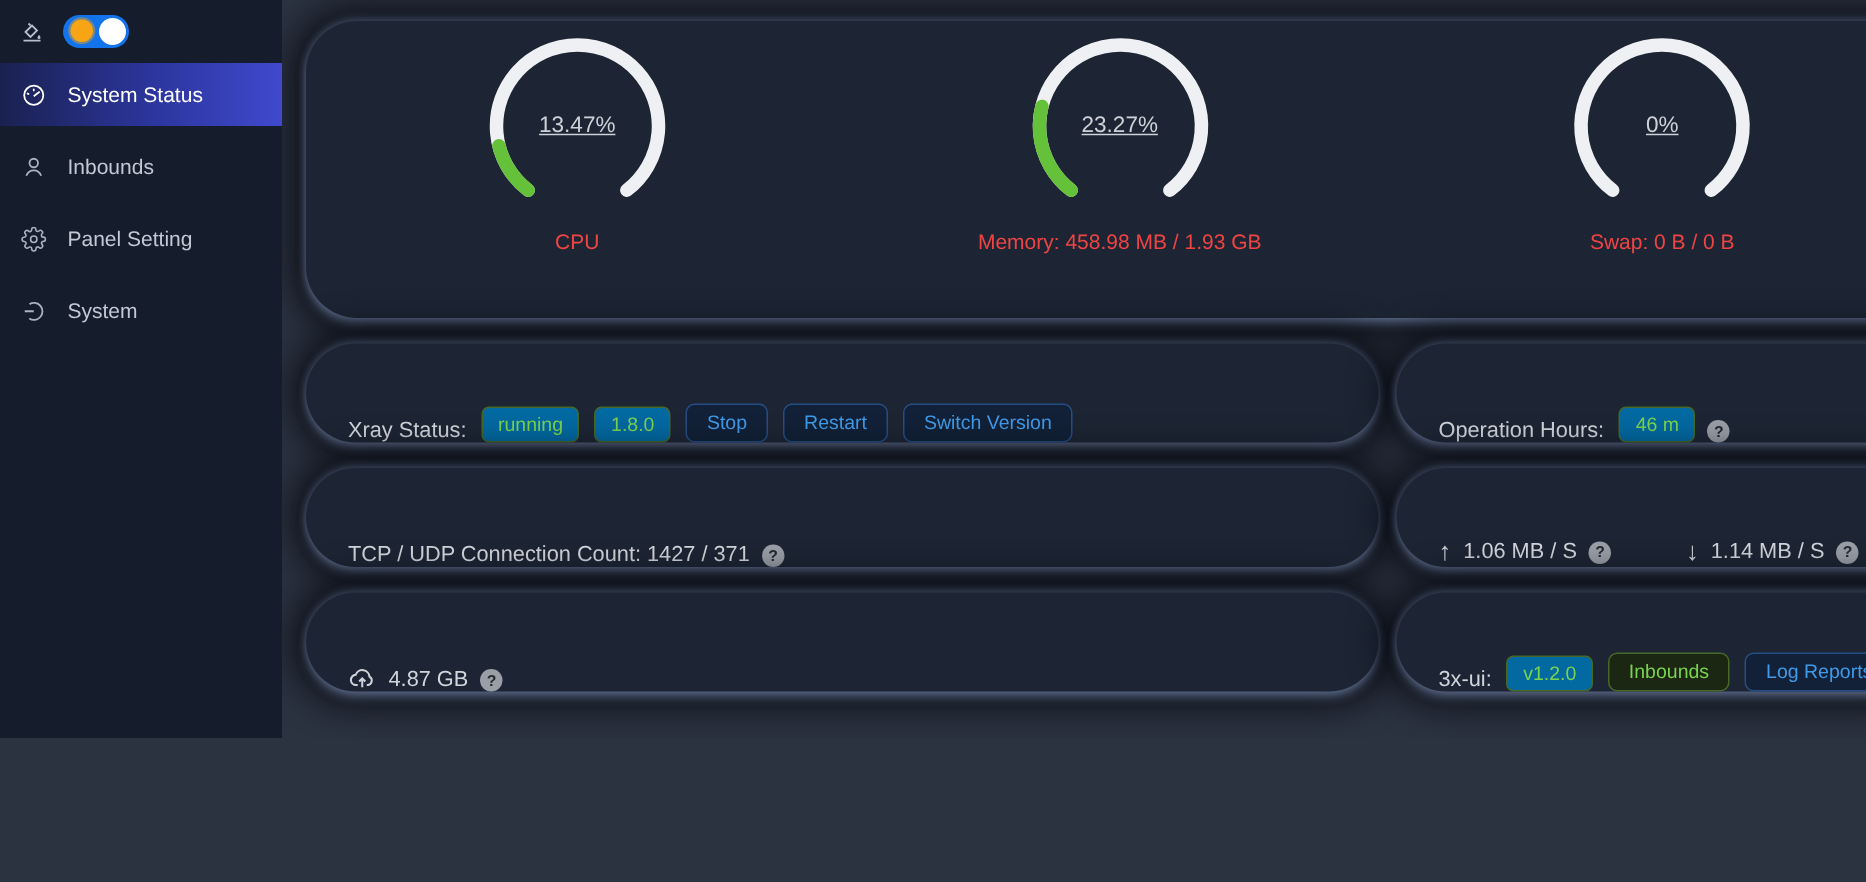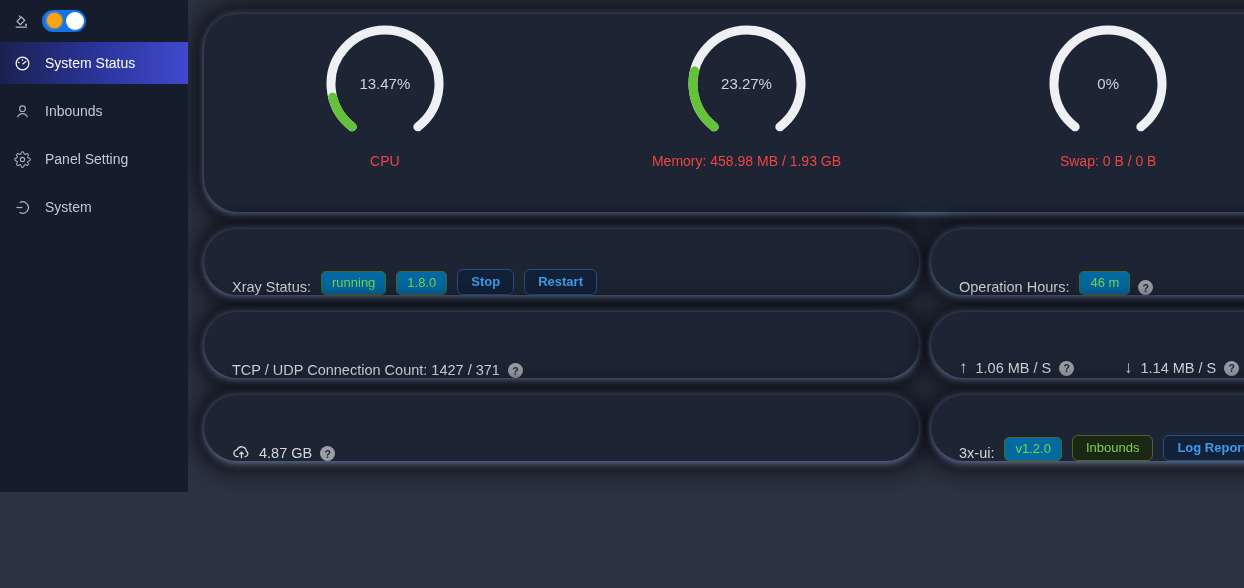--- a/index.html
+++ b/index.html
@@ -29,29 +29,29 @@
                      0 0 22px 10px rgba(5,8,14,.78);
           color:#d2d6dc; font-size:14.5px; }
   .row-card { display:flex; align-items:flex-end; padding:0 28px; white-space:nowrap; }
   .card-gauges { grid-column:1 / -1; }
 
   
   .gauges { display:flex; height:100%; padding-top:10px; align-items:flex-start; }
   .gauge-col { flex:1; display:flex; flex-direction:column; align-items:center; }
   .ring { position:relative; width:120px; height:120px; }
   .ring svg { display:block; }
-  .gauge-value { position:absolute; left:50%; top:50%; transform:translate(-50%,-52%); font-size:15px; color:#ced2d8; }
+  .gauge-value { position:absolute; left:50%; top:50%; transform:translate(-50%,-52%); font-size:15px; color:#ced2d8;text-decoration:underline; }
   .gauge-caption { margin-top:9px; font-size:14px; color:#ef4444; }
 
   
   .tag-green { display:inline-block; margin-left:10px; padding:1px 10px; font-size:13px; line-height:20px;
                color:#7ad34f; background:#0369a1; border:1px solid #46692a; border-radius:5px; }
   .btn { display:inline-block; margin-left:10px; padding:2px 13px; font-size:13px; line-height:20px;
          border-radius:6px; cursor:pointer; background:transparent; }
-  .btn-blue { color:#3f9bea; background:#122137; border:1px solid #274d85;font-weight:bold; }
+  .btn-blue { color:#3f9bea; background:#122137; border:1px solid #274d85; }
   .btn-green { color:#7ad34f; background:#1b2713; border:1px solid #46692a; }
   .qmark { display:inline-flex; align-items:center; justify-content:center; width:15px; height:15px; margin-left:8px;
            border-radius:50%; background:#999ea7; color:#232831; font-size:10.5px; font-weight:bold; cursor:pointer; flex:0 0 auto; }
   .half { display:flex; align-items:center; width:50%; }
   .arrow { font-size:17px; margin-right:8px; color:#d0d4da; }
   .cloud-ic { display:inline-flex; margin-right:8px; color:#d0d4da; }
 </style>
 </head>
 <body>
 
@@ -151,20 +151,21 @@
           </div>
         </div>
       </section>
 
       <section class="card row-card">
         <span>Xray Status:</span>
         <span class="tag-green">running</span>
         <span class="tag-green">1.8.0</span>
         <button class="btn btn-blue">Stop</button>
         <button class="btn btn-blue">Restart</button>
+        <button class="btn btn-blue">Switch Version</button>
       </section>
       <section class="card row-card">
         <span>Operation Hours:</span>
         <span class="tag-green">46 m</span>
         <span class="qmark">?</span>
       </section>
 
       <section class="card row-card">
         <span>TCP / UDP Connection Count: 1427 / 371</span>
         <span class="qmark">?</span>

